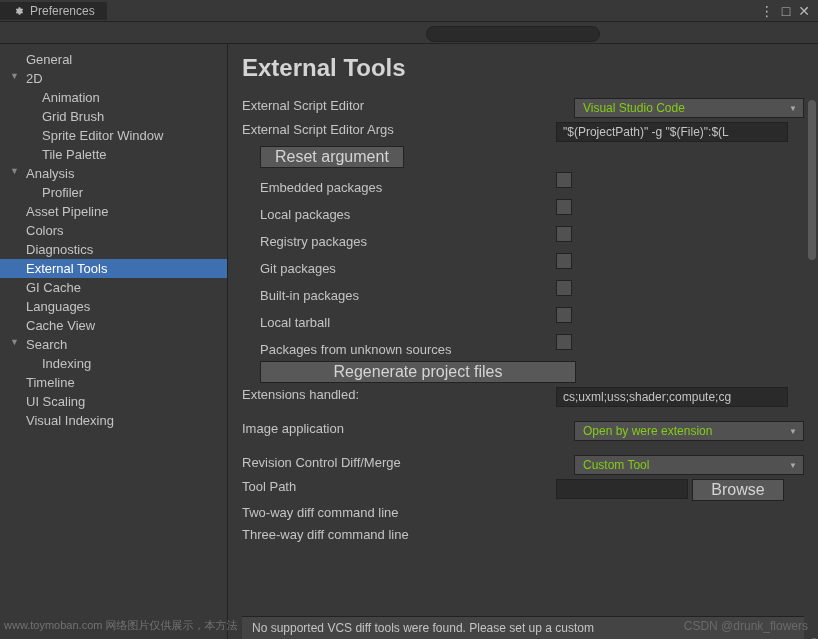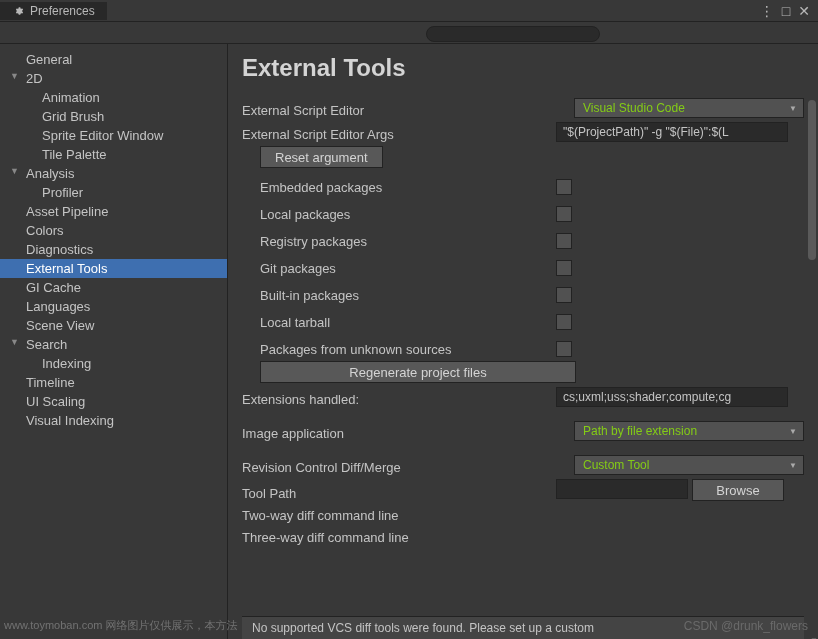--- a/index.html
+++ b/index.html
@@ -20,30 +20,30 @@
 
 .sidebar { width: 228px; background: #383838; border-right: 1px solid #222; padding-top: 6px; font-size: 13px; overflow-y: auto; }
 .tree-item { padding: 2px 0 2px 26px; cursor: pointer; white-space: nowrap; color: #c4c4c4; position: relative; }
 .tree-item.level2 { padding-left: 42px; }
 .tree-item.selected { background: #3e6fb0; color: #fff; }
 .tree-item.has-children::before { content: "▼"; position: absolute; left: 10px; font-size: 9px; color: #888; }
 
 .content { flex: 1; background: #383838; padding: 10px 14px 0 14px; position: relative; font-size: 13px; overflow: hidden; }
 .content h1 { font-size: 24px; font-weight: bold; color: #d4d4d4; margin-bottom: 14px; }
 
-.form-row { display: flex; align-items: flex-end; min-height: 22px; padding: 2px 0; }
+.form-row { display: flex; align-items: flex-start; min-height: 22px; padding: 2px 0; }
 .form-label { width: 314px; color: #c4c4c4; }
 .form-label.indent1 { padding-left: 18px; margin-top: 8px; }
 
 .dropdown { background: #515151; border: 1px solid #222; color: #84cc16; height: 20px; display: flex; align-items: center; padding: 0 16px 0 8px; position: relative; width: 232px; font-size: 12px; margin-left: 21px; }
 .dropdown::after { content: "▼"; position: absolute; right: 6px; font-size: 8px; color: #aaa; }
 
 .text-input { background: #2a2a2a; border: 1px solid #222; color: #c4c4c4; height: 20px; padding: 0 6px; width: 232px; font-size: 12px; }
 
-.btn { background: #585858; border: 1px solid #222; color: #d4d4d4; height: 22px; padding: 0 14px; cursor: pointer; font-size: 13px; display: inline-flex; align-items: center; }
+.btn { background: #585858; border: 1px solid #222; color: #d4d4d4; height: 22px; padding: 0 14px; cursor: pointer; font-size: 16px; display: inline-flex; align-items: center; }
 
 .checkbox { width: 16px; height: 16px; background: #515151; border: 1px solid #222; cursor: pointer; }
 
 .wide-btn { width: 316px; margin-left: 18px; justify-content: center; }
 
 .scrollbar-mark { position: absolute; right: 2px; top: 56px; width: 8px; height: 160px; background: #5a5a5a; border-radius: 4px; }
 .scrollbar-mark2 { position: absolute; right: 2px; bottom: 2px; width: 6px; height: 6px; }
 .scrollbar-mark2::after { content:"▼"; font-size:8px; color:#888; }
 
 .browse-group { display: flex; gap: 4px; }
@@ -88,21 +88,21 @@
       <div class="tree-item level2">Sprite Editor Window</div>
       <div class="tree-item level2">Tile Palette</div>
       <div class="tree-item has-children">Analysis</div>
       <div class="tree-item level2">Profiler</div>
       <div class="tree-item">Asset Pipeline</div>
       <div class="tree-item">Colors</div>
       <div class="tree-item">Diagnostics</div>
       <div class="tree-item selected">External Tools</div>
       <div class="tree-item">GI Cache</div>
       <div class="tree-item">Languages</div>
-      <div class="tree-item">Scene View</div>
+      <div class="tree-item">Cache View</div>
       <div class="tree-item has-children">Search</div>
       <div class="tree-item level2">Indexing</div>
       <div class="tree-item">Timeline</div>
       <div class="tree-item">UI Scaling</div>
       <div class="tree-item">Visual Indexing</div>
     </div>
 
   <div class="content">
     <div class="scrollbar-mark"></div>
     <h1>External Tools</h1>
@@ -150,21 +150,21 @@
     <div class="form-row">
       <button class="btn wide-btn">Regenerate project files</button>
     </div>
     <div class="form-row">
       <div class="form-label">Extensions handled:</div>
       <input class="text-input" value="cs;uxml;uss;shader;compute;cg" style="">
     </div>
     <div style="height:10px"></div>
     <div class="form-row">
       <div class="form-label">Image application</div>
-      <div class="dropdown">Path by file extension</div>
+      <div class="dropdown">Open by were extension</div>
     </div>
     <div style="height:10px"></div>
     <div class="form-row">
       <div class="form-label">Revision Control Diff/Merge</div>
       <div class="dropdown">Custom Tool</div>
     </div>
     <div class="form-row">
       <div class="form-label">Tool Path</div>
       <div class="browse-group">
         <input class="text-input" value="" style="">

